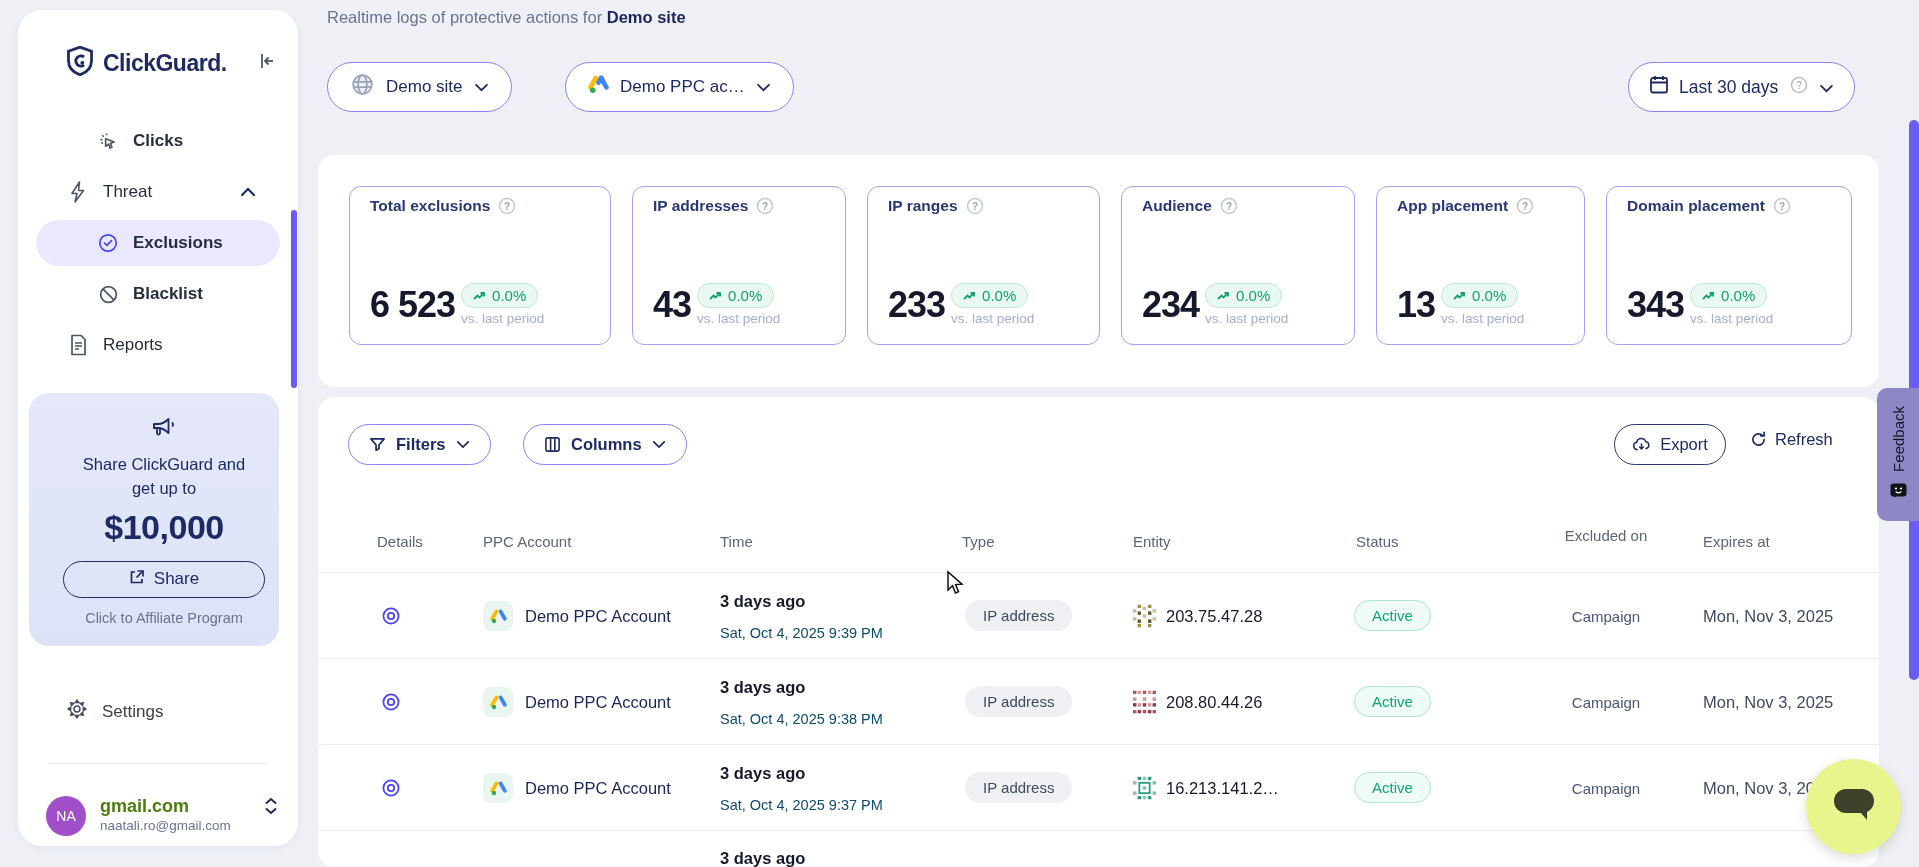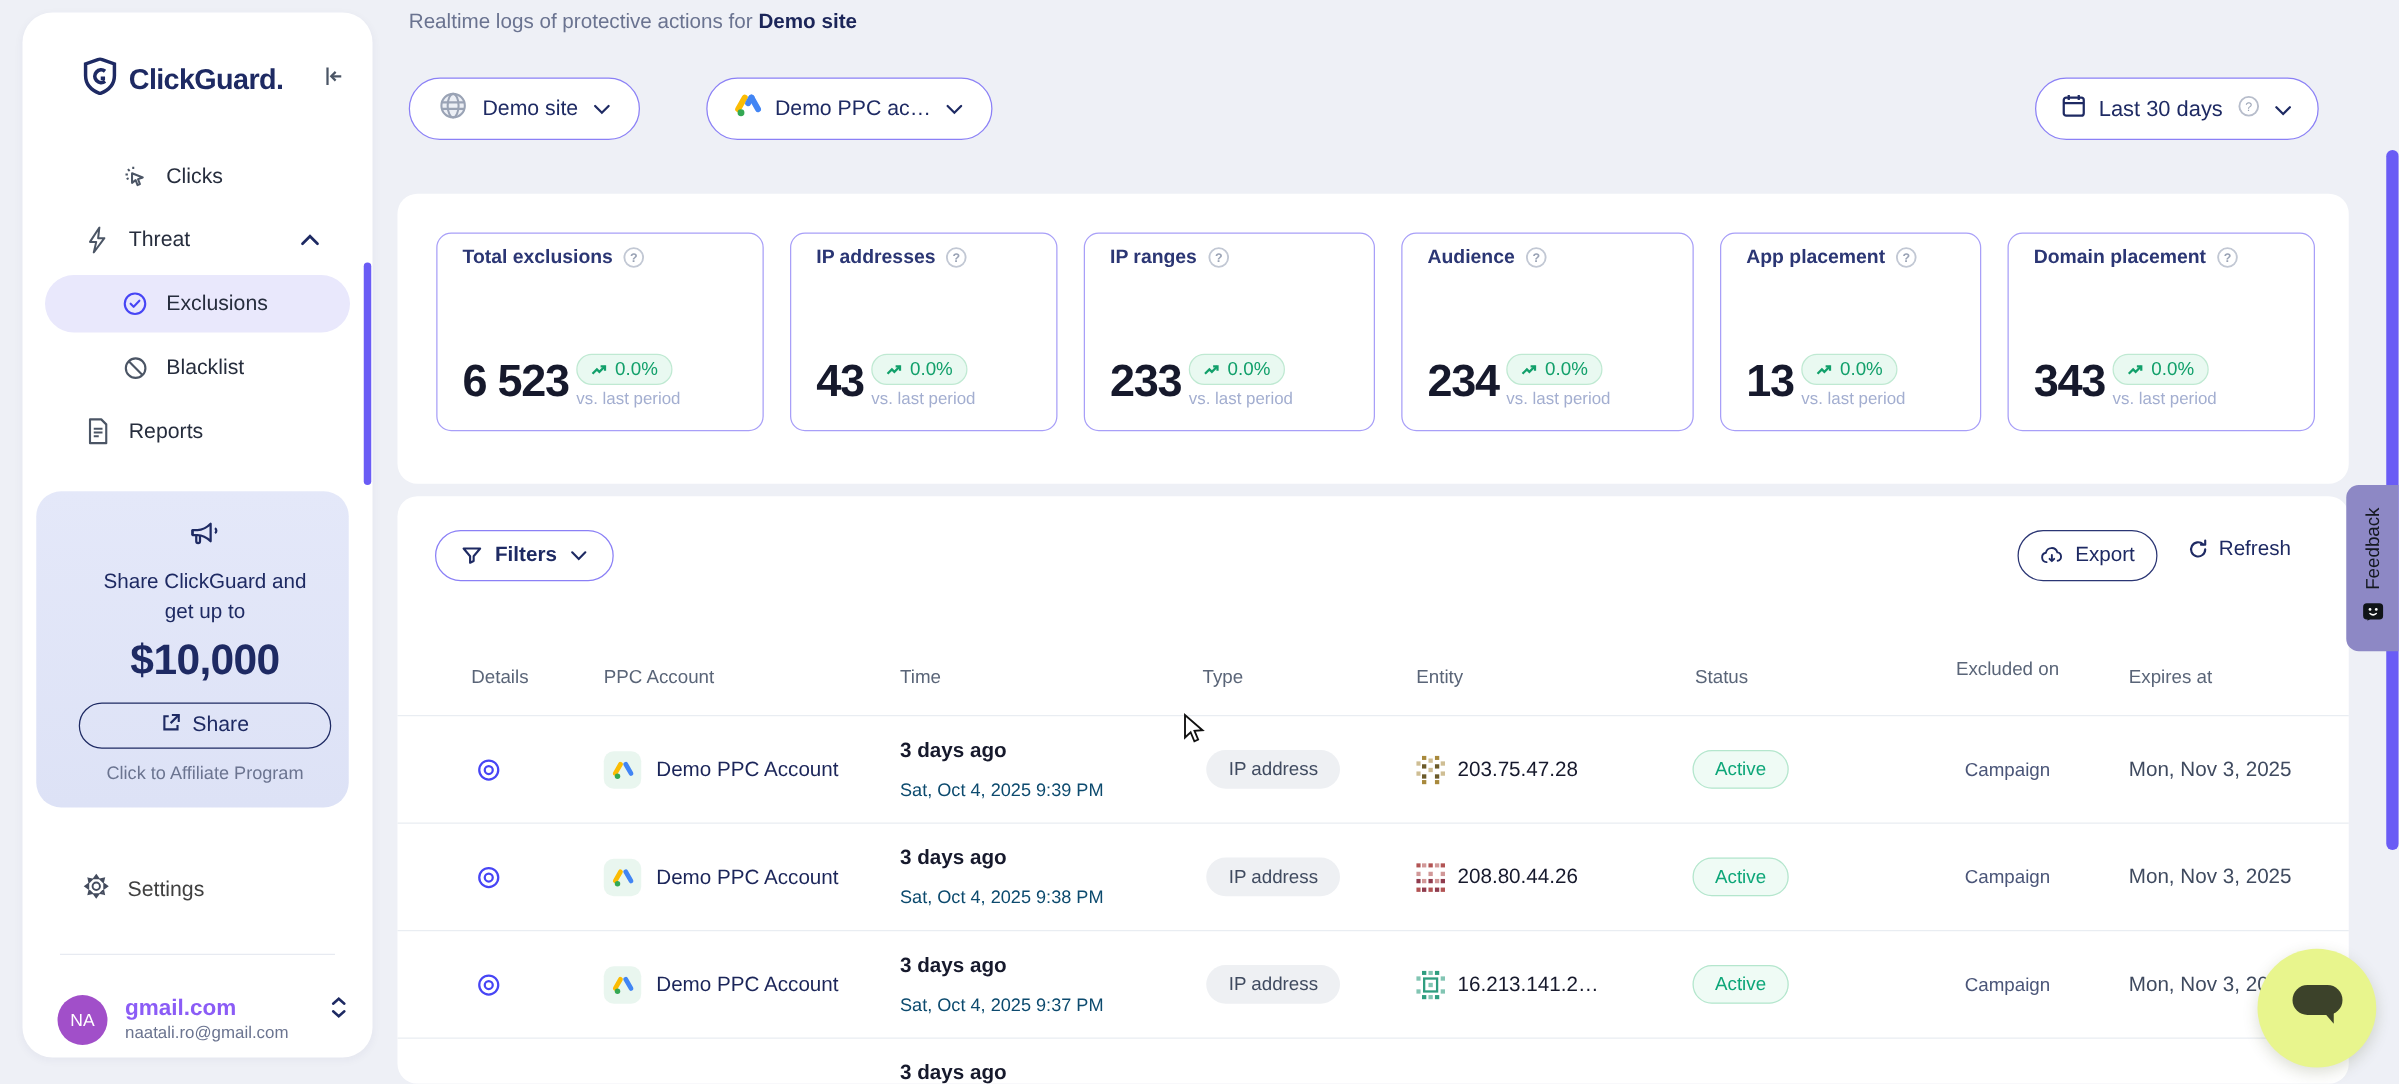--- a/index.html
+++ b/index.html
@@ -9,35 +9,35 @@
 
   
   .sidebar { left:18px; top:10px; width:280px; height:836px; background:#fff; border-radius:24px; box-shadow:0 2px 8px rgba(30,40,90,.05); }
   .logo-row { position:absolute; top:36px; left:48px; right:22px; display:flex; align-items:center; }
   .brand { font-size:23px; font-weight:bold; color:#1e2a63; letter-spacing:-.5px; margin-left:9px; }
   .collapse-btn { margin-left:auto; color:#4b5565; cursor:pointer; }
   .nav { position:absolute; top:108px; left:18px; right:18px; }
   .nav-item { height:46px; display:flex; align-items:center; border-radius:999px; color:#262d3d; font-size:17px; cursor:pointer; position:relative; margin-bottom:5px; }
   .nav-item .ni-icon { width:24px; display:flex; justify-content:center; }
   .nav-item.lvl1 { padding-left:30px; } .nav-item.lvl1 .ni-label { margin-left:13px; }
-  .nav-item.lvl2 { padding-left:60px; } .nav-item.lvl2 .ni-label { margin-left:13px; }
+  .nav-item.lvl2 { padding-left:60px; } .nav-item.lvl2 .ni-label { margin-left:13px;font-weight:bold; }
   .nav-item.active { background:#e9e8fc; }
   .nav-item .trail { position:absolute; right:24px; display:flex; color:#1e2a63; }
   .sb-scroll { left:291px; top:200px; width:6px; height:178px; background:#6a5cf5; border-radius:3px; }
   .promo { left:29px; top:393px; width:250px; height:253px; background:linear-gradient(180deg,#e4e8f9,#dde2f6); border-radius:20px; text-align:center; padding-top:20px; color:#1e2a63; }
   .promo-line { font-size:16.5px; line-height:1.45; margin-top:8px; }
   .promo-amount { font-size:34px; font-weight:bold; margin-top:7px; letter-spacing:-.5px; }
   .share-btn { margin:14px auto 0; width:202px; height:37px; border:1.4px solid #1e2a63; border-radius:999px; background:transparent; display:flex; align-items:center; justify-content:center; gap:9px; font-size:17px; color:#1e2a63; cursor:pointer; }
   .promo-cap { font-size:14.5px; color:#6b7490; margin-top:12px; }
   .settings-row { position:absolute; left:48px; top:688px; display:flex; align-items:center; gap:14px; font-size:17px; color:#404040; cursor:pointer; }
   .sb-divider { position:absolute; left:30px; right:30px; top:753px; height:1px; background:#e7eaf1; }
   .user-row { position:absolute; left:28px; right:20px; top:786px; display:flex; cursor:pointer; }
   .avatar { width:40px; height:40px; border-radius:50%; background:#a14fc9; color:#fff; display:flex; align-items:center; justify-content:center; font-size:14px; }
   .user-meta { margin-left:14px; }
-  .user-name { font-size:18px; font-weight:bold; color:#8b5cf6; }
+  .user-name { font-size:18px; font-weight:bold; color:#4d7c0f; }
   .user-email { font-size:13.5px; color:#6b7490; margin-top:1px; }
   .user-caret { margin-left:auto; color:#1e2a63; }
 
   
   .subtitle { left:327px; top:8px; font-size:16.5px; color:#6a7390; }
   .subtitle b { color:#1b2559; }
   .pill { display:flex; align-items:center; background:#fff; border:1px solid #8b80f6; border-radius:999px; cursor:pointer; }
   .site-pill { left:327px; top:62px; height:50px; padding:0 22px; gap:11px; font-size:17px; font-weight:500; color:#1e2a63; }
   .acct-pill { left:565px; top:62px; height:50px; padding:0 22px; gap:11px; font-size:17px; font-weight:500; color:#1e2a63; }
   .date-pill { left:1628px; top:62px; width:227px; height:50px; padding:0 20px; gap:10px; font-size:17.5px; color:#1e2a63; }
@@ -410,20 +410,30 @@
 <div class="abs table-panel">
   <div class="tool-pill filters-pill">
     <svg width="17" height="17" viewBox="0 0 18 18" fill="none" stroke="#1e2a63" stroke-width="1.8" stroke-linejoin="round">
         <path d="M2 3h14l-5.5 6.5v4L7.5 15v-5.5z"></path>
       </svg>
     <span>Filters</span>
     <svg width="14" height="9" viewBox="0 0 16 10" fill="none" stroke="#1e2a63" stroke-width="2" stroke-linecap="round">
         <path d="m2 2 6 6 6-6"></path>
       </svg>
   </div>
+  <div class="tool-pill columns-pill">
+    <svg width="17" height="17" viewBox="0 0 18 18" fill="none" stroke="#1e2a63" stroke-width="1.7">
+        <rect x="2" y="2" width="14" height="14" rx="2"></rect>
+        <path d="M7 2v14M11.5 2v14"></path>
+      </svg>
+    <span>Columns</span>
+    <svg width="14" height="9" viewBox="0 0 16 10" fill="none" stroke="#1e2a63" stroke-width="2" stroke-linecap="round">
+        <path d="m2 2 6 6 6-6"></path>
+      </svg>
+  </div>
   <div class="export-btn">
     <svg width="19" height="17" viewBox="0 0 20 18" fill="none" stroke="#1e2a63" stroke-width="1.6">
         <path d="M5.5 14.5a4 4 0 0 1-.6-7.9 5 5 0 0 1 9.7-.4 3.6 3.6 0 0 1 .3 7.1" stroke-linecap="round"></path>
         <path d="M10 8.5v5M8 11.7l2 2 2-2" stroke-linecap="round" stroke-linejoin="round"></path>
       </svg>
     <span>Export</span>
   </div>
   <div class="refresh-btn">
     <svg width="17" height="17" viewBox="0 0 18 18" fill="none" stroke="#1e2a63" stroke-width="1.8" stroke-linecap="round">
         <path d="M15 9a6 6 0 1 1-1.8-4.3"></path>

